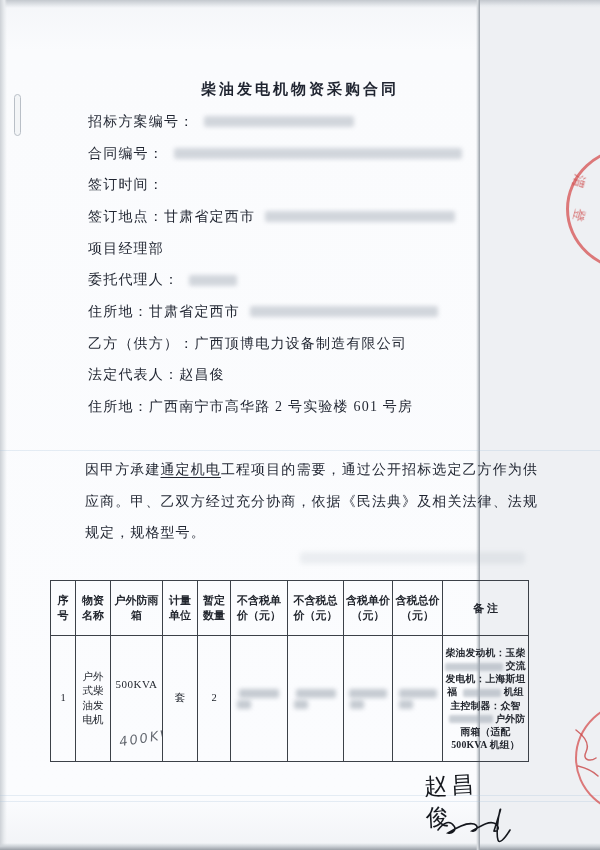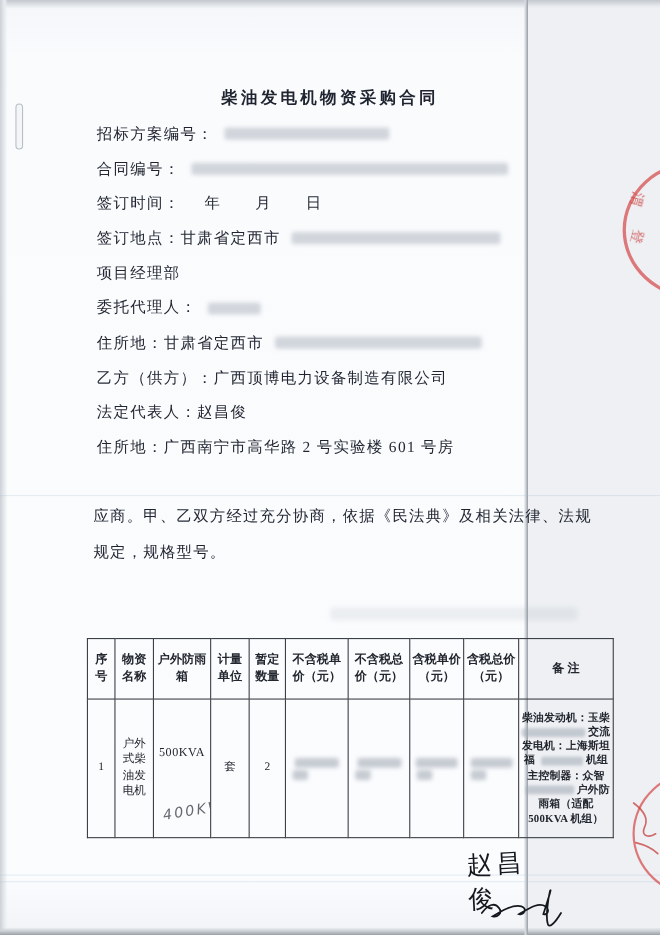--- a/index.html
+++ b/index.html
@@ -46,21 +46,21 @@
   .pline .just{width:100%;text-align:justify;text-align-last:justify;}
   .u{text-decoration:underline;text-underline-offset:3px;}
 
   .section-heading{position:absolute;left:88px;top:550px;font-size:14px;
     font-weight:bold;letter-spacing:2px;}
   .ghost{position:absolute;background:#8d99a6;opacity:.14;filter:blur(2.5px);border-radius:3px;}
 
   table.goods{
     position:absolute;left:50px;top:580px;width:478px;height:175px;
     border-collapse:collapse;table-layout:fixed;
-    font-size:10.5px;color:#22262e;margin-left:29px;
+    font-size:10.5px;color:#22262e;
   }
   table.goods th,table.goods td{
     border:1.4px solid #3c4148;padding:2px;vertical-align:middle;text-align:center;
     font-weight:bold;line-height:1.35;overflow:hidden;
   }
   table.goods th{height:50px;font-size:11px;}
   table.goods td{height:121px;}
   td.remark{ text-align:left;vertical-align:top;padding:3px 3px 2px 4px;
     font-size:9.8px;line-height:1.5;font-weight:bold;letter-spacing:.2px;}
   .r-redact{display:inline-block;height:8px;border-radius:2px;background:#a0a9b4;
@@ -108,21 +108,20 @@
     <div class="fline">
       <span>招标方案编号：</span>
       <span class="redacted" style="width:150px"></span>
     </div>
     <div class="fline">
       <span>合同编号：</span>
       <span class="redacted" style="width:288px"></span>
     </div>
     <div class="fline">
       <span>签订时间：</span>
-      <span class="gapdate">年　月　日</span>
     </div>
     <div class="fline">
       <span>签订地点：</span>
       <span>甘肃省定西市</span>
       <span class="redacted" style="width:190px"></span>
     </div>
     <div class="fline">
       <span>项目经理部</span>
     </div>
     <div class="fline">
@@ -142,20 +141,23 @@
       <span>法定代表人：</span>
       <span>赵昌俊</span>
     </div>
     <div class="fline">
       <span>住所地：</span>
       <span>广西南宁市高华路 2 号实验楼 601 号房</span>
     </div>
   </div>
 
   <div class="para">
+    <div class="pline">
+      <span class="just"><span>因甲方承建</span><span class="u">通定机电</span><span>工程项目的需要，通过公开招标选定乙方作为供</span></span>
+    </div>
     <div class="pline">
       <span class="just">应商。甲、乙双方经过充分协商，依据《民法典》及相关法律、法规</span>
     </div>
     <div class="pline">
       <span>规定，规格型号。</span>
     </div>
   </div>
 
   <div class="ghost" style="left:300px;top:552px;width:225px;height:12px"></div>
 

